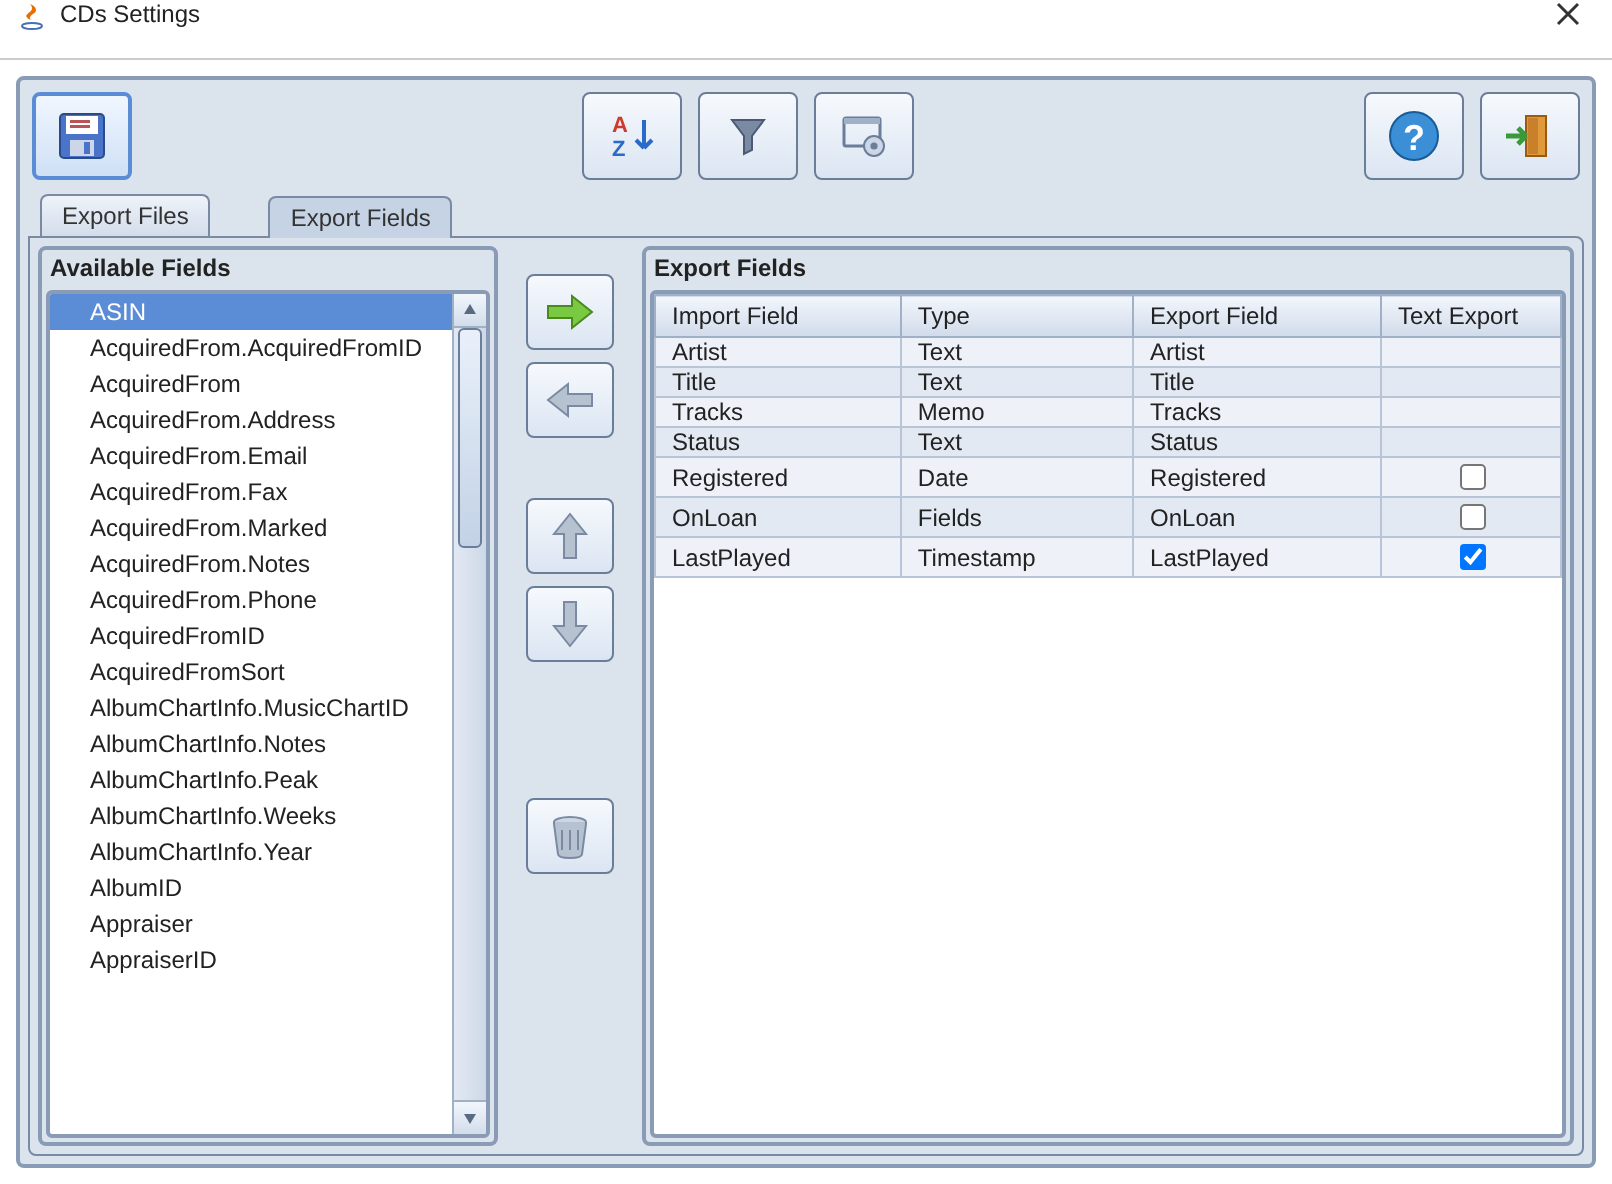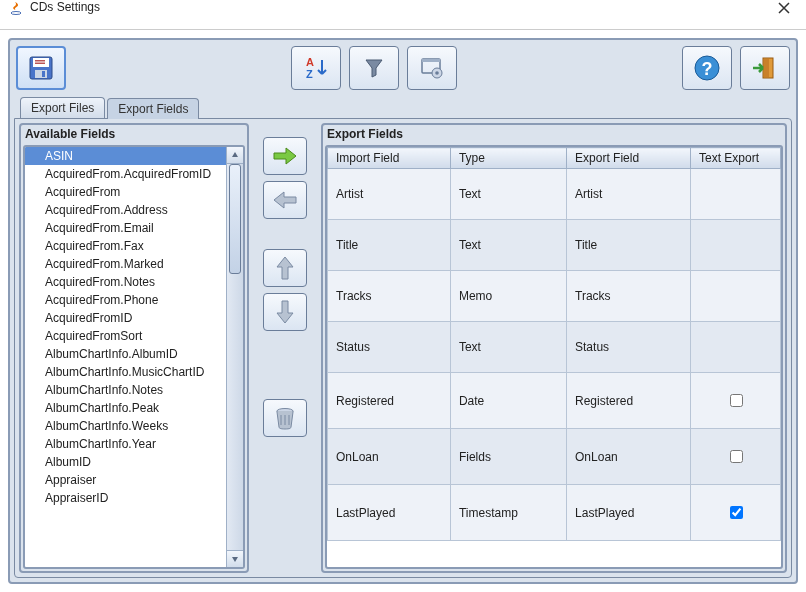--- a/index.html
+++ b/index.html
@@ -17,21 +17,21 @@
   .panel { border: 2px solid #8a9bb5; border-radius: 4px; background: #dbe3ed; height: 100%; padding: 4px; display: flex; flex-direction: column; }
 
   
   .toolbar { display: flex; align-items: center; gap: 8px; padding: 2px 2px 6px 2px; }
   .toolbar .spacer { flex: 1; }
   .tbtn { width: 50px; height: 44px; border: 1px solid #6a7d99; border-radius: 4px;
           background: linear-gradient(#f6f9fd,#dbe5f2); display: flex; align-items: center; justify-content: center; cursor: pointer; }
   .tbtn.active { border: 2px solid #5b8dd6; background: linear-gradient(#f0f6ff,#cfe0f5); }
 
   
-  .tabstrip { display: flex; align-items: center; padding-left: 6px; height: 22px; }
+  .tabstrip { display: flex; align-items: center; padding-left: 6px; height: 22px; gap: 27px; }
   .tab { border: 1px solid #7a8aa2; border-bottom: none; border-radius: 4px 4px 0 0;
          padding: 3px 10px; background: linear-gradient(#eef3fa,#d3ddea); color: #333; margin-right: 2px; cursor: pointer; }
   .tab.active { background: #c6d3e4; font-weight: normal; position: relative; top: 1px; }
 
   
   .page { border: 1px solid #7a8aa2; border-radius: 0 4px 4px 4px; background: #dbe3ed; flex: 1; padding: 4px; display: flex; gap: 6px; }
 
   .groupbox { border: 2px solid #8a9bb5; border-radius: 4px; background: #dbe3ed; display: flex; flex-direction: column; }
   .groupbox .legend { font-weight: bold; color: #222; padding: 2px 4px; }
   .left-group { width: 230px; }
@@ -52,21 +52,21 @@
   .midcol { width: 60px; display: flex; flex-direction: column; align-items: center; padding-top: 14px; gap: 6px; }
   .sqbtn { width: 44px; height: 38px; border: 1px solid #6a7d99; border-radius: 4px;
            background: linear-gradient(#f6f9fd,#dbe5f2); display: flex; align-items: center; justify-content: center; cursor: pointer; }
   .gap10 { height: 18px; }
   .gap40 { height: 56px; }
 
   
   .tablewrap { flex:1; margin: 2px; border: 2px solid #8a9bb5; border-radius: 3px; background: #fff; overflow:auto; }
   table { border-collapse: collapse; width: 100%; font-size: 12px; }
   th { text-align: left; padding: 3px 8px; background: linear-gradient(#f2f6fc,#d0dbea); border: 1px solid #9fb0c7; font-weight: normal; color: #222; margin-top: 32px;}
-  td { padding: 18px 8px; border: 1px solid #b8c5d6; background: #eef2f8; color: #222; }
+  td { padding: 0 8px; border: 1px solid #b8c5d6; background: #eef2f8; color: #222; }
   tr:nth-child(even) td { background: #e3e9f2; }
   td.checkcell { text-align: center; width: 90px; }
   input[type=checkbox] { pointer-events:auto; }
 
   
   .arrow-green { fill:#7ac943; stroke:#4a8a1a; }
   .arrow-gray { fill:#b7c2d1; stroke:#7a8aa2; }
 </style>
 </head>
 <body>
@@ -153,21 +153,20 @@
                 <div class="item">AcquiredFrom.AcquiredFromID</div>
                 <div class="item">AcquiredFrom</div>
                 <div class="item">AcquiredFrom.Address</div>
                 <div class="item">AcquiredFrom.Email</div>
                 <div class="item">AcquiredFrom.Fax</div>
                 <div class="item">AcquiredFrom.Marked</div>
                 <div class="item">AcquiredFrom.Notes</div>
                 <div class="item">AcquiredFrom.Phone</div>
                 <div class="item">AcquiredFromID</div>
                 <div class="item">AcquiredFromSort</div>
-                <div class="item">AlbumChartInfo.AlbumID</div>
                 <div class="item">AlbumChartInfo.MusicChartID</div>
                 <div class="item">AlbumChartInfo.Notes</div>
                 <div class="item">AlbumChartInfo.Peak</div>
                 <div class="item">AlbumChartInfo.Weeks</div>
                 <div class="item">AlbumChartInfo.Year</div>
                 <div class="item">AlbumID</div>
                 <div class="item">Appraiser</div>
                 <div class="item">AppraiserID</div>
               </div>
           </div>

